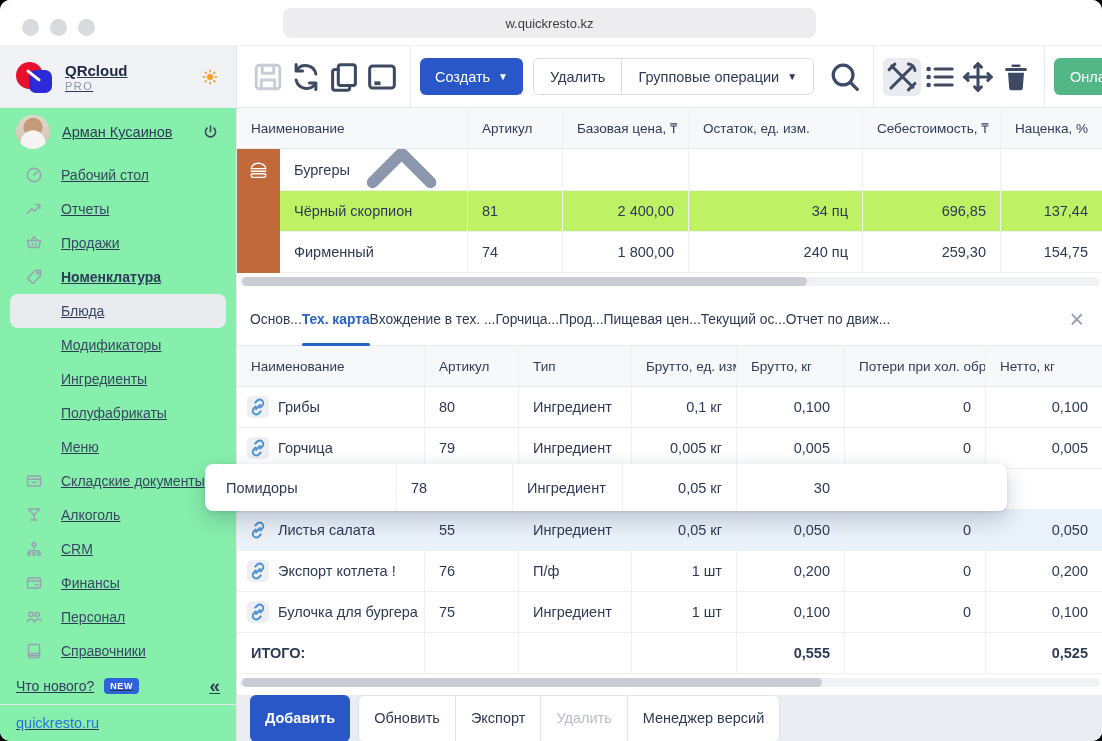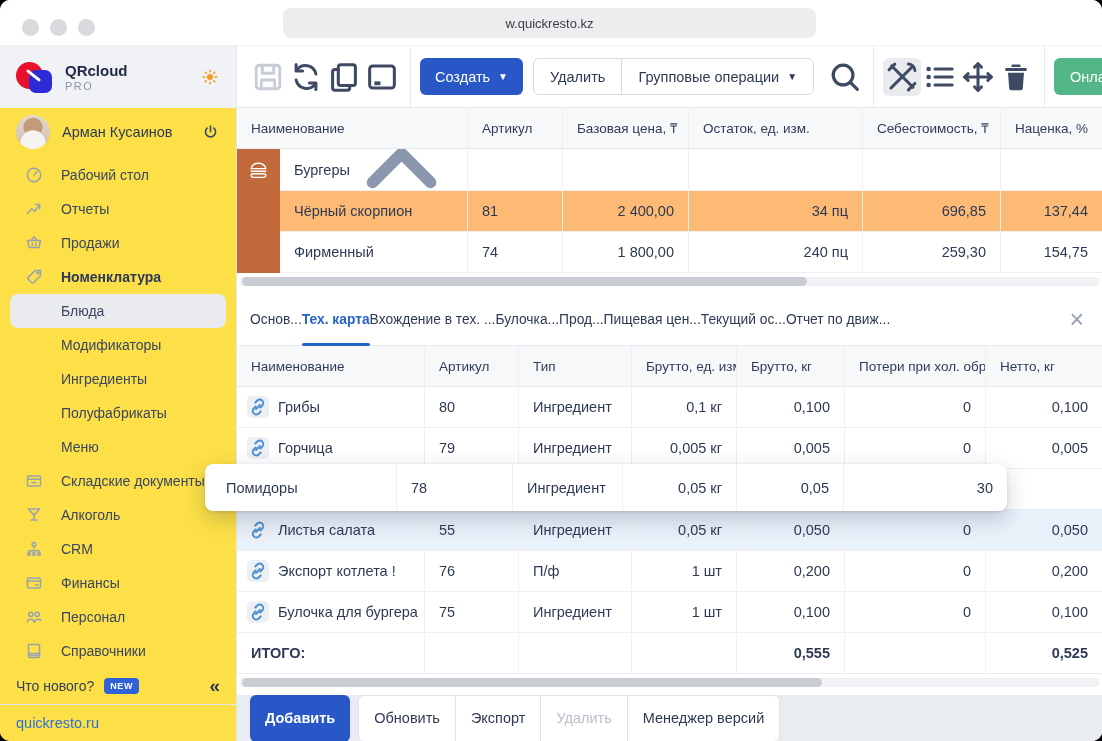--- a/index.html
+++ b/index.html
@@ -6,21 +6,21 @@
 *{box-sizing:border-box;}
 body{margin:0;background:#000;font-family:"Liberation Sans",sans-serif;}
 .window{position:relative;width:1102px;height:741px;border-radius:10px;overflow:hidden;background:#fff;color:var(--navy);}
 
 .chrome{height:46px;background:#fff;position:relative;border-bottom:1px solid #f1f1f3;}
 .lights{position:absolute;left:22px;top:19px;display:flex;gap:11px;}
 .light{width:17px;height:17px;border-radius:50%;background:#d9dadd;}
 .urlbar{position:absolute;left:283px;top:8px;width:533px;height:30px;background:#ededef;border-radius:8px;display:flex;align-items:center;justify-content:center;font-size:13px;color:#3c3c43;}
 
 .app{display:flex;height:695px;}
-.sidebar{width:237px;flex:none;background:#fde047;border-right:1px solid #e4e7ec;display:flex;flex-direction:column;overflow:hidden;}
+.sidebar{width:237px;flex:none;background:#86efac;border-right:1px solid #e4e7ec;display:flex;flex-direction:column;overflow:hidden;text-decoration:underline;}
 .side-head{height:62px;flex:none;background:#f0f2f6;display:flex;align-items:center;padding:0 16px;border-bottom:1px solid #eceef2;}
 .logo{position:relative;width:40px;height:40px;flex:none;}
 .logo i{position:absolute;display:block;}
 .l-red{left:0;top:5px;width:27px;height:27px;border-radius:50%;background:#e8112d;}
 .l-blue{left:13px;top:13px;width:23px;height:23px;border-radius:7px;background:#2d2bd8;}
 .l-slash{left:9px;top:17px;width:17px;height:3px;border-radius:2px;background:#fff;transform:rotate(38deg);z-index:2;}
 .brand{margin-left:9px;}
 .b-name{font-size:15px;font-weight:bold;color:#222b45;}
 .b-tier{font-size:11px;color:#8d96a8;letter-spacing:1.5px;margin-top:1px;}
 .sun{margin-left:auto;width:20px;height:20px;}
@@ -64,21 +64,21 @@
 .phead,.rhead{height:41px;background:#f7f8fa;border-bottom:1px solid #e6e9ee;font-size:13.5px;color:#2f3c59;flex:none;}
 .prow,.rrow{height:41px;border-bottom:1px solid #edeff3;font-size:14.5px;background:#fff;}
 .grow{height:42px;border-bottom:1px solid #edeff3;font-size:14.5px;background:#fff;}
 .prod-body{position:relative;flex:none;}
 .stripe{position:absolute;left:0;top:0;width:43px;height:124px;background:var(--orange);z-index:2;}
 .burger-badge{display:flex;align-items:center;justify-content:center;height:42px;}
 .burger-badge svg{width:27px;height:27px;}
 .pfirst{padding-left:57px;}
 .chev{margin-left:auto;display:flex;}
 .chev svg{width:15px;height:15px;}
-.prow.shaded{background:#fdba74;}
+.prow.shaded{background:#bef264;}
 .hscroll{height:9px;background:#f1f2f5;border-radius:5px;margin:4px 2px;position:relative;flex:none;}
 .hthumb{position:absolute;left:3px;top:0;height:9px;border-radius:5px;background:#c9cdd3;}
 .ht1{width:565px;}
 .ht2{width:580px;}
 .tabs{height:53px;flex:none;display:flex;align-items:stretch;padding:0 18px 0 13px;border-bottom:1px solid #e6e9ee;margin-top:3px;}
 .tabs-inner{display:flex;align-items:stretch;}
 .tab{display:flex;align-items:center;font-size:13.8px;color:#2e3a54;position:relative;cursor:pointer;white-space:nowrap;}
 .tab.active{color:var(--tabblue);font-weight:bold;}
 .tab.active::after{content:"";position:absolute;left:0;right:0;bottom:-1px;height:3px;background:var(--tabblue);border-radius:2px;}
 .tab-close{margin-left:auto;align-self:center;font-size:25px;color:#97a0af;cursor:pointer;line-height:1;}
@@ -444,21 +444,21 @@
         </div>
 
       <div class="tabs">
         <div class="tabs-inner" id="tabs-mount">
   <div class="tab">Основ...</div>
 
   <div class="tab active">Тех. карта</div>
 
   <div class="tab">Вхождение в тех. ...</div>
 
-  <div class="tab">Булочка...</div>
+  <div class="tab">Горчица...</div>
 
   <div class="tab">Прод...</div>
 
   <div class="tab">Пищевая цен...</div>
 
   <div class="tab">Текущий ос...</div>
 
   <div class="tab">Отчет по движ...</div>
 </div>
         <span class="tab-close">×</span>
@@ -622,16 +622,15 @@
 </div>
       </div>
     </section>
   </div>
 
   <div class="float-card">
     <div class="cell fc-first">Помидоры</div>
     <div class="cell">78</div>
     <div class="cell">Ингредиент</div>
     <div class="cell num">0,05 кг</div>
-    <div class="cell num">0,05</div>
     <div class="cell num">30</div>
   </div>
 </div>
 
 </body></html>

